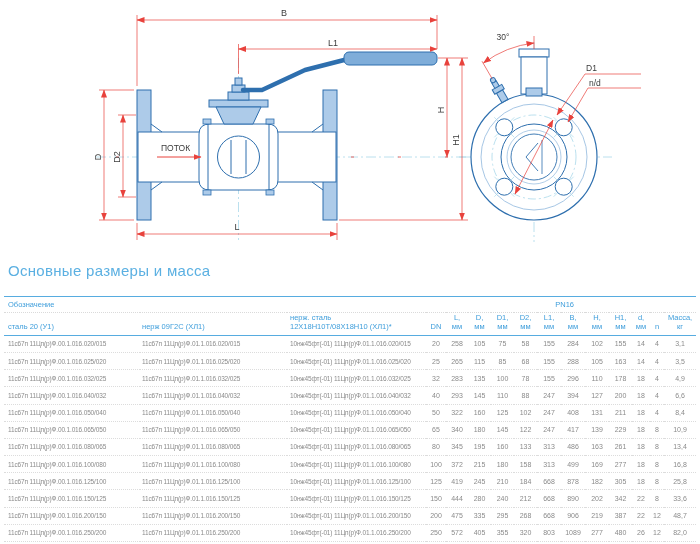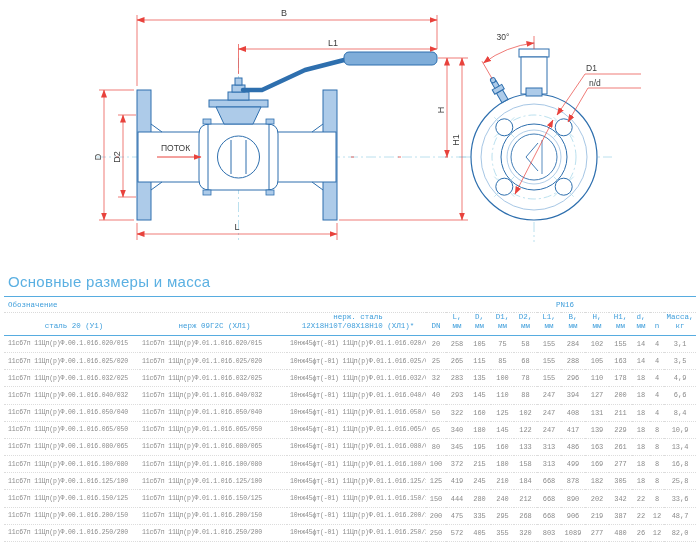--- a/index.html
+++ b/index.html
@@ -1,31 +1,31 @@
 <!DOCTYPE html>
 <html><head>
 <meta charset="utf-8">
 <style>
   html,body{margin:0;padding:0;}
   body{width:700px;height:544px;background:#fff;position:relative;overflow:hidden;
        font-family:"Liberation Sans",sans-serif;}
   .drawing{position:absolute;top:0;left:0;}
   svg text{font-family:"Liberation Sans",sans-serif;fill:#3b3b3b;}
-  .title{position:absolute;top:273px;left:8px;font-size:15px;color:#5bb0e2;
+  .title{position:absolute;top:262px;left:8px;font-size:15px;color:#5bb0e2;
          font-weight:400;letter-spacing:.3px;}
   .tablewrap{position:absolute;top:296px;left:4px;width:692px;}
-  table{border-collapse:collapse;width:692px;table-layout:fixed;font-family:Liberation Mono, monospace;}
+  table{border-collapse:collapse;width:692px;table-layout:fixed;}
   th,td{padding:0;font-weight:normal;white-space:nowrap;overflow:hidden;}
   tr.grp th{border-top:1px solid #57ace0;border-bottom:1px dotted #dadada;
             color:#3f9edb;font-size:7.5px;height:15px;}
   th.desig-h{text-align:left;padding-left:4px;}
   th.pn-h{text-align:right;padding-right:122px;}
   tr.sub th{color:#3f9edb;font-size:7.5px;vertical-align:bottom;padding-bottom:3px;
             border-bottom:1px solid #57ace0;line-height:1.25;}
-  th.mat{text-align:center;}
+  th.mat{text-align:left;}
   th.mat.m1{padding-left:4px;} th.mat.m2{padding-left:2px;} th.mat.m3{padding-left:3px;}
   th.dn-h,th.dim-h{text-align:center;}
   th.dim-h .unit{display:block;}
   tbody td{font-size:7px;color:#8b8b8b;height:16.2px;border-bottom:1px dotted #dcdcdc;}
   td.des{text-align:left;font-size:6.5px;letter-spacing:-.15px;}
   td.des.c1{padding-left:4px;} td.des.c2{padding-left:2px;} td.des.c3{padding-left:3px;}
   td.num{text-align:center;}
 </style>
 </head>
 <body>

